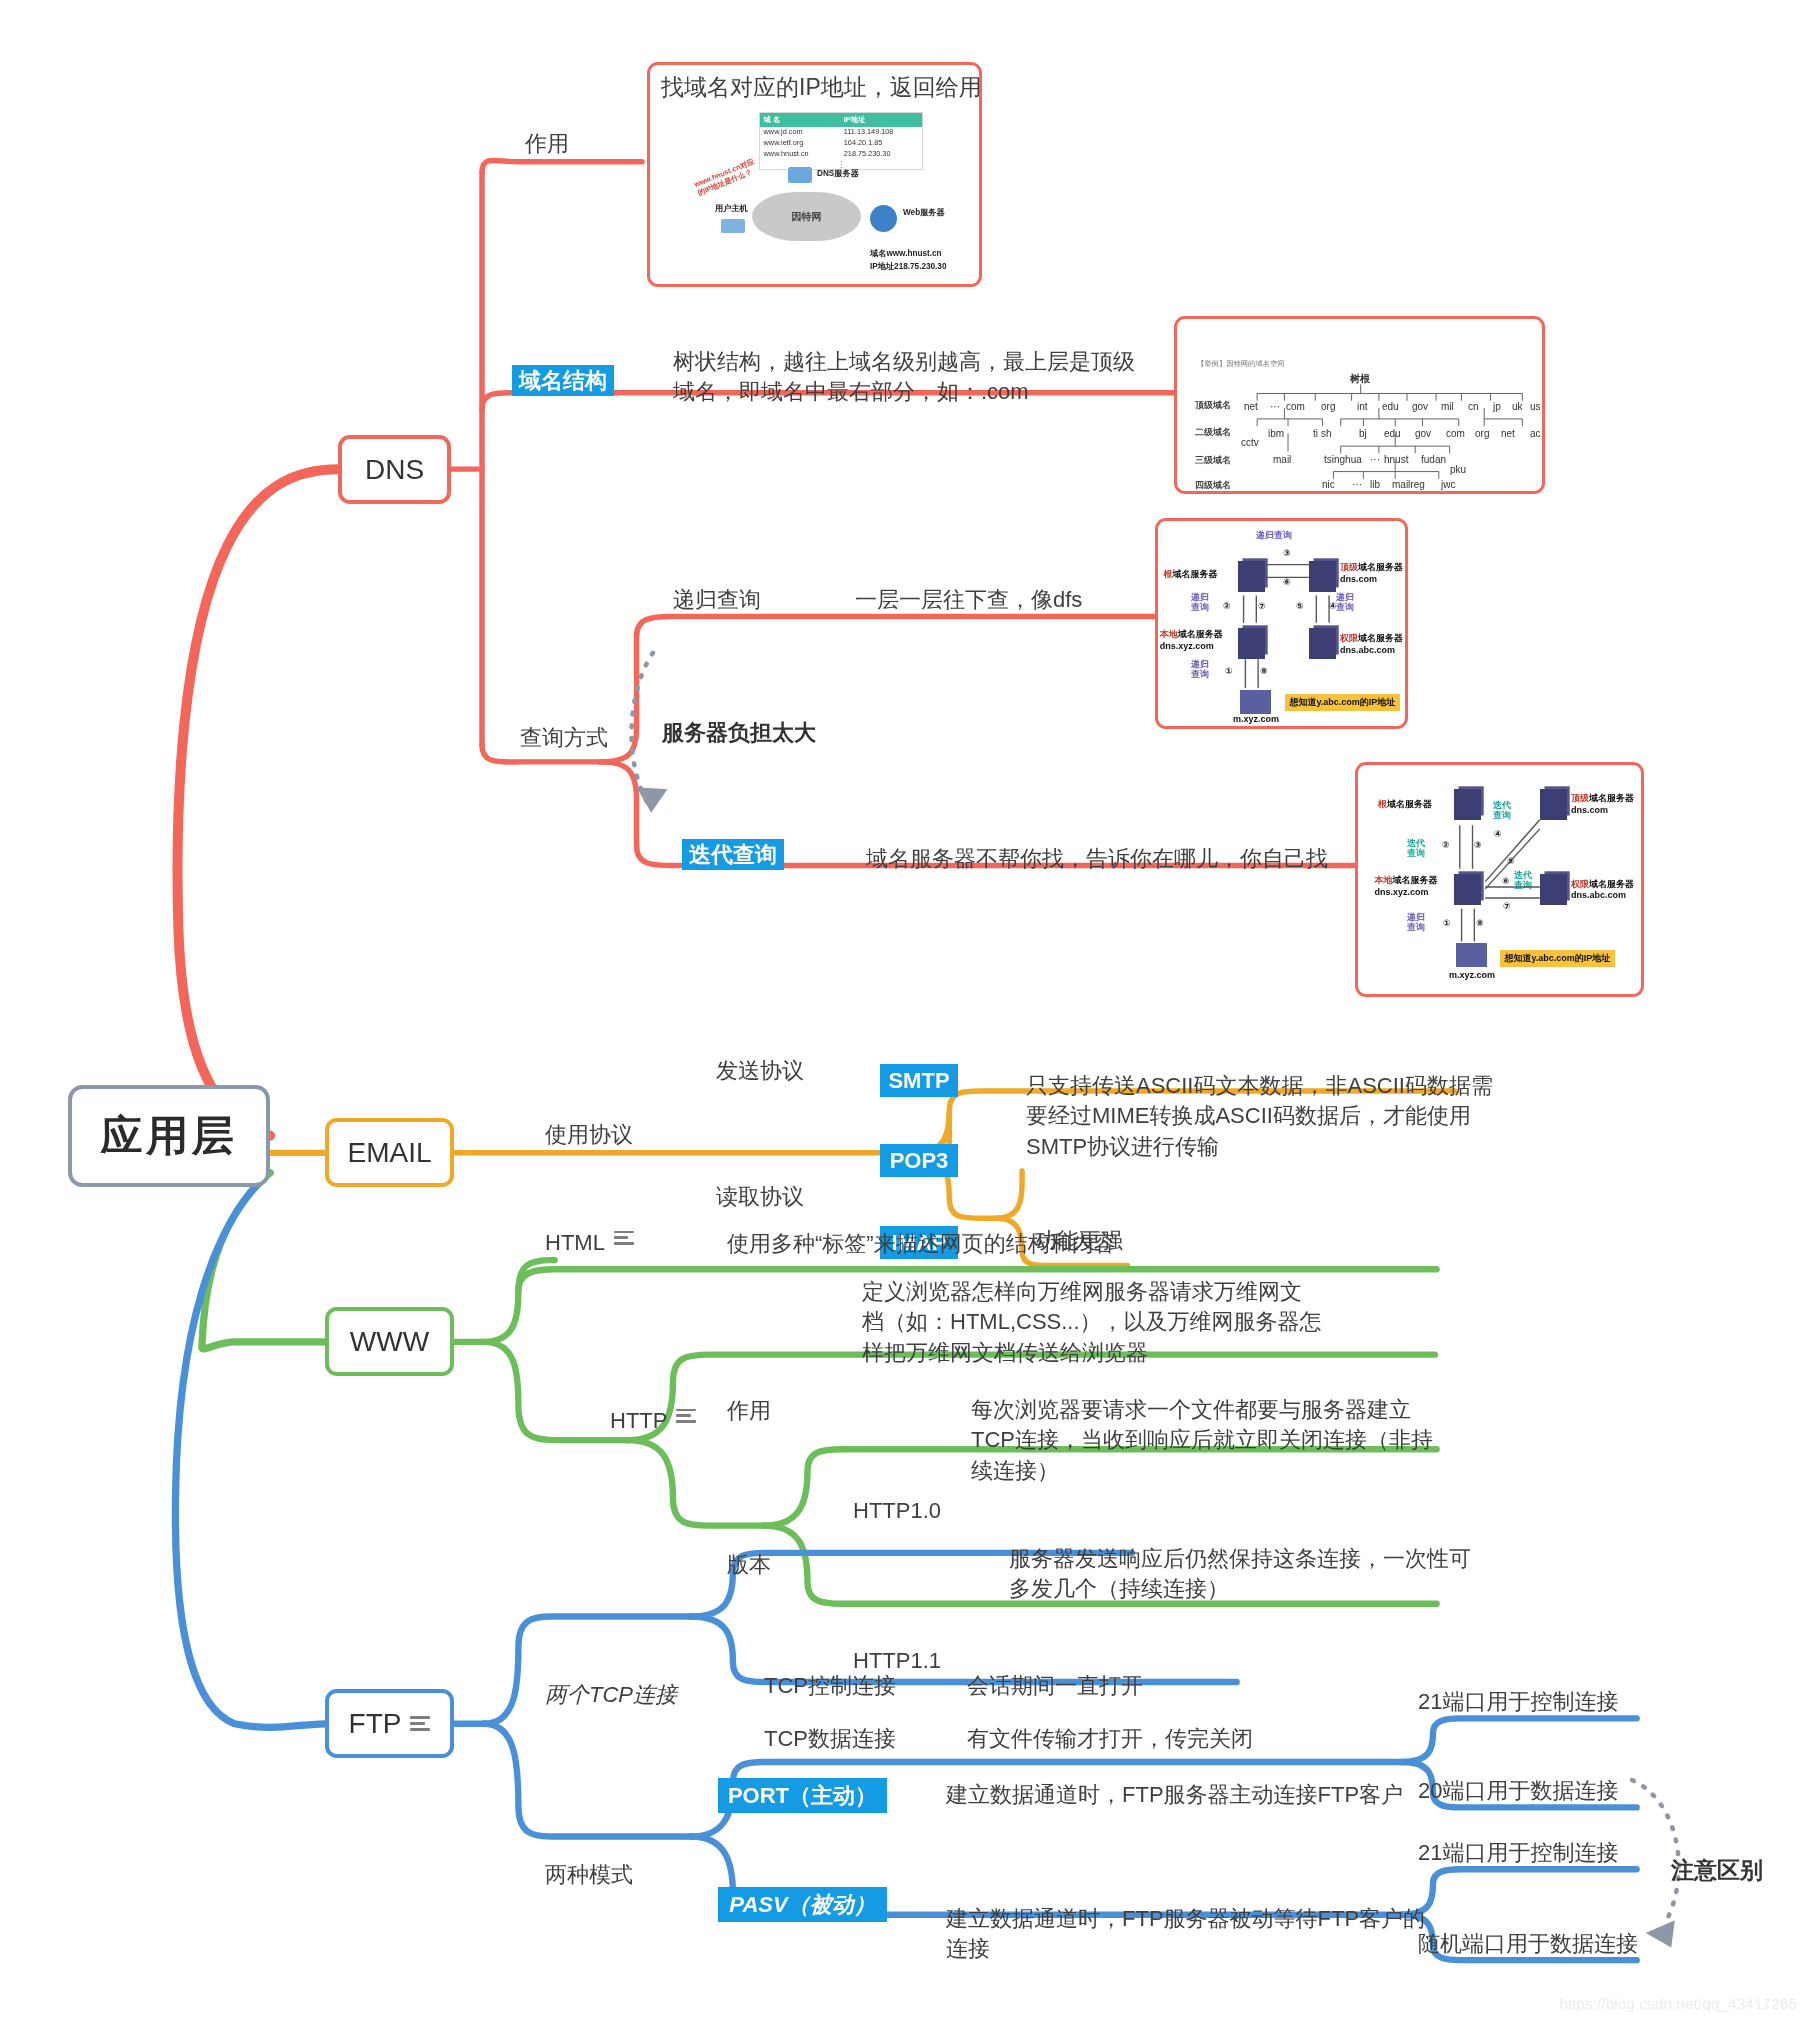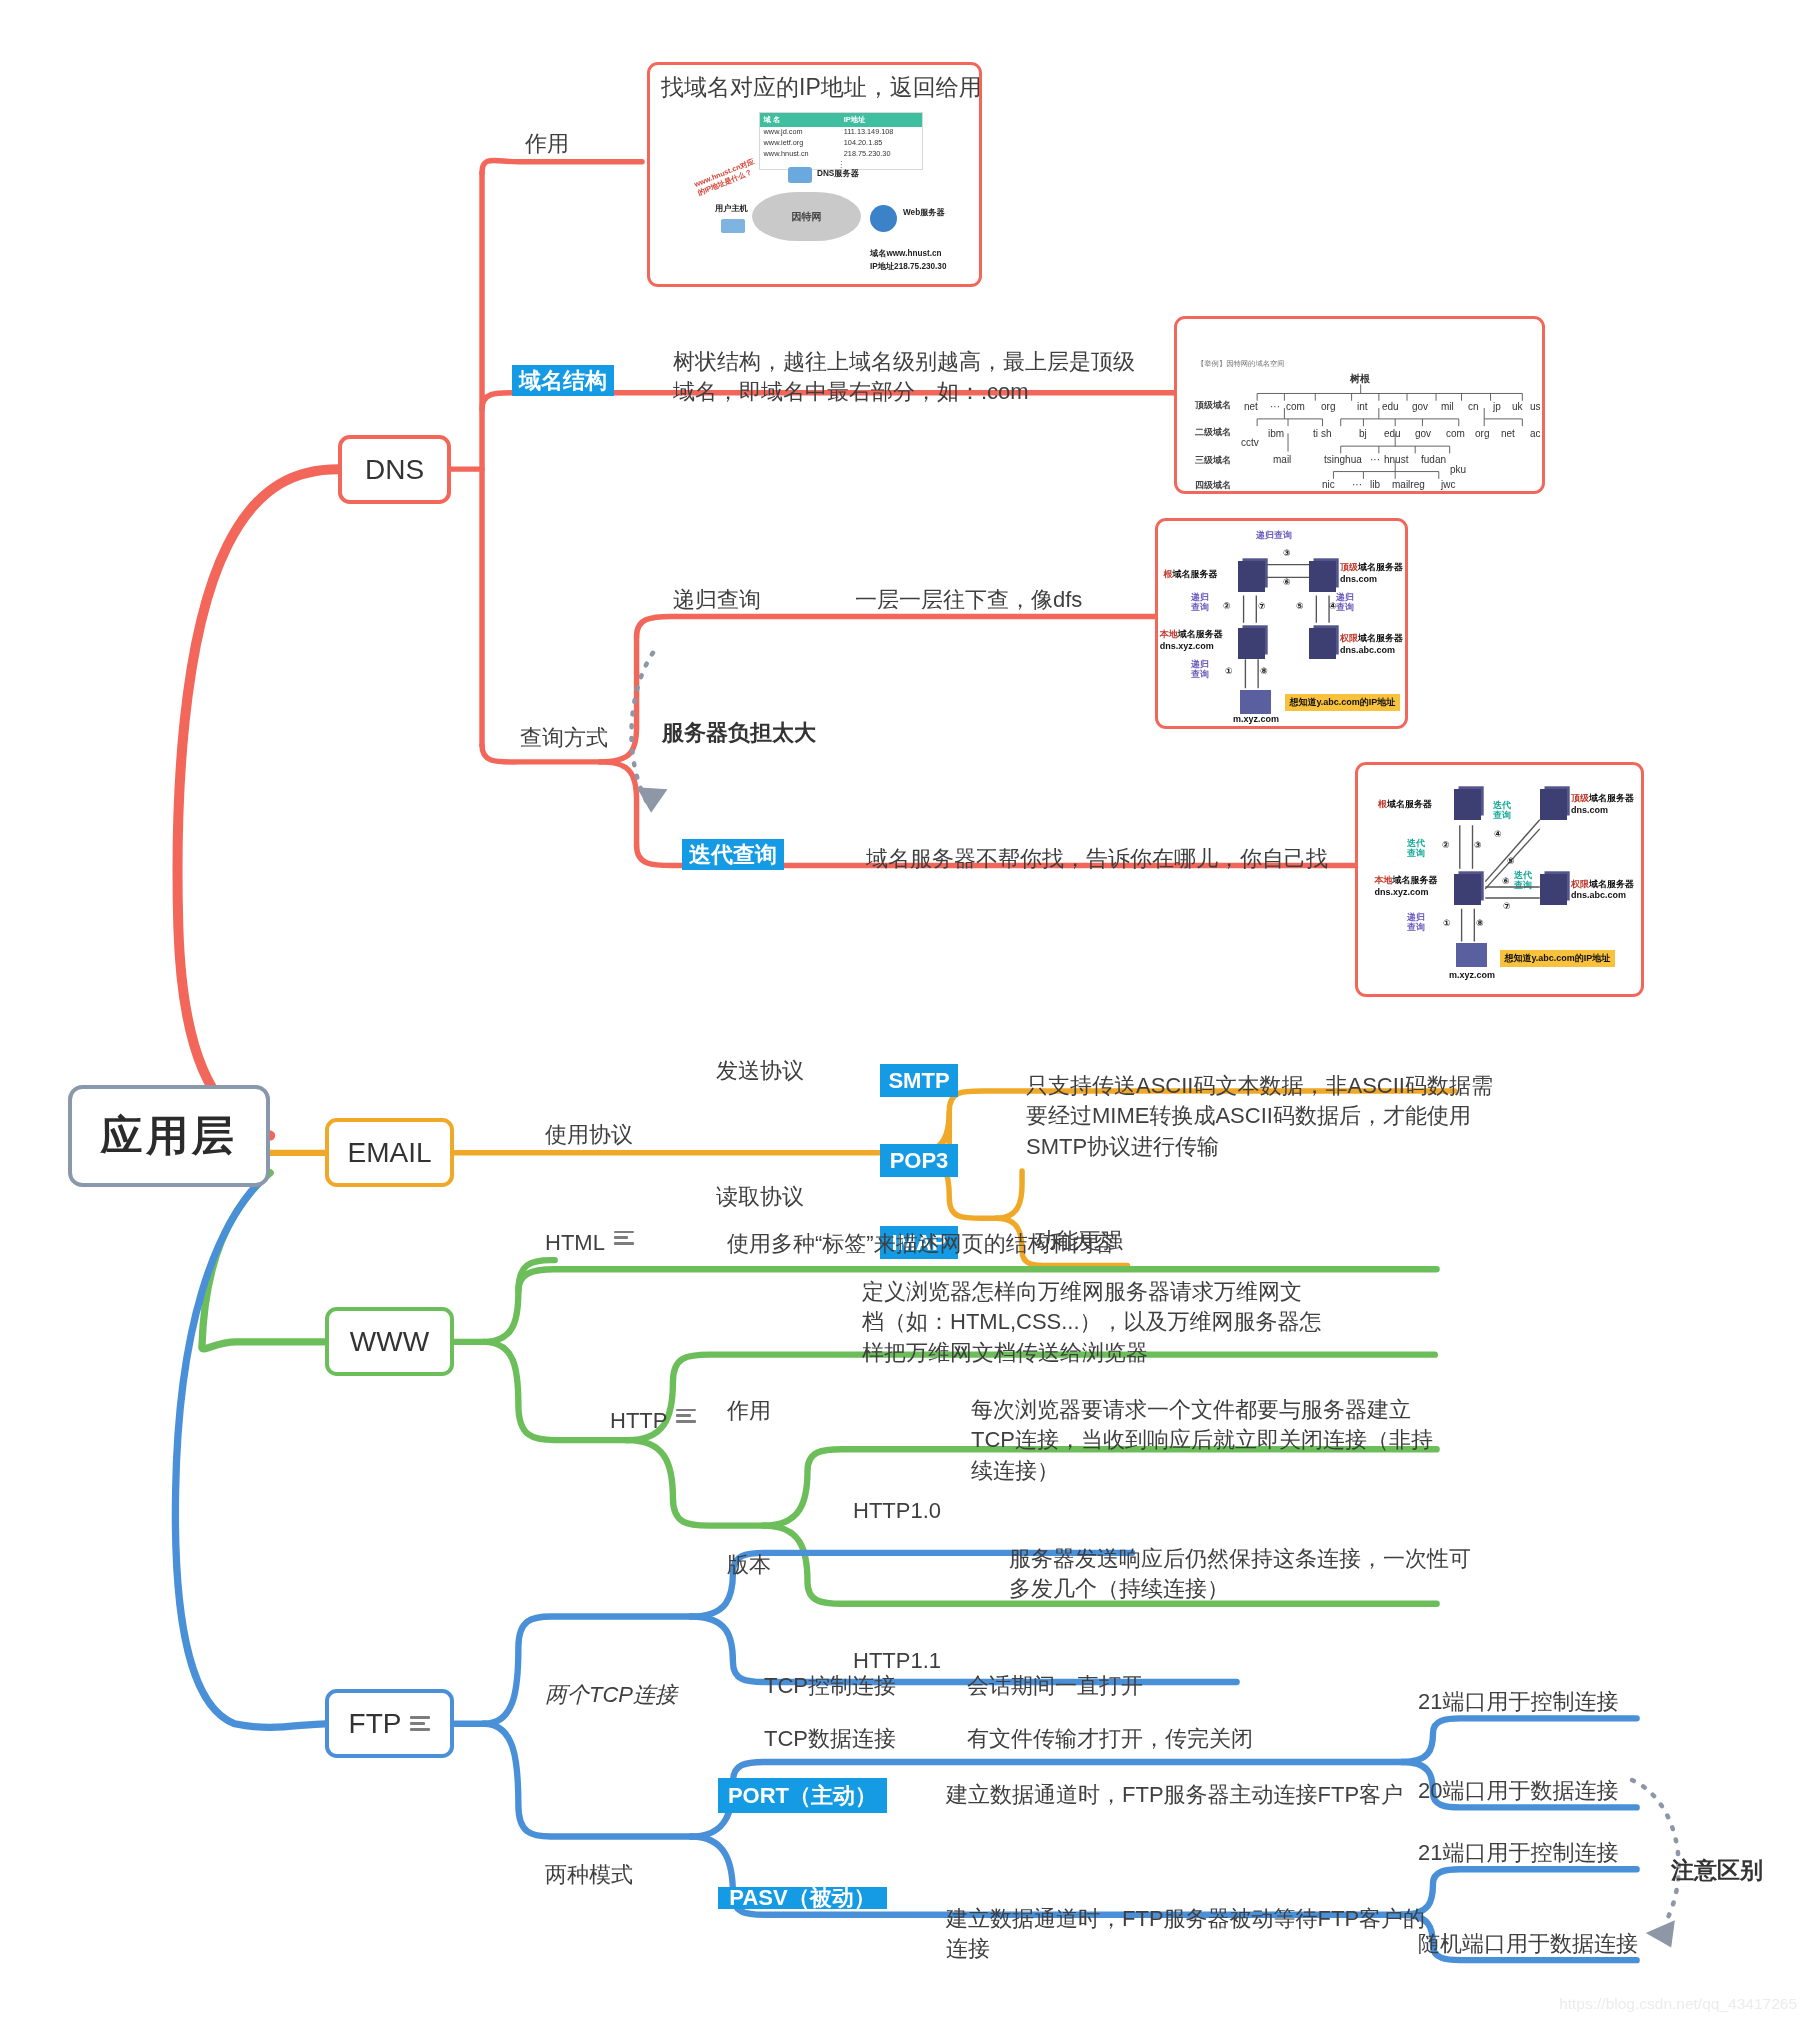--- a/index.html
+++ b/index.html
@@ -423,21 +423,21 @@
   <div class="lbl" style="left:764px;top:1724px;">TCP数据连接</div>
   <div class="lbl" style="left:967px;top:1724px;">有文件传输才打开，传完关闭</div>
 
   <div class="lbl" style="left:545px;top:1860px;">两种模式</div>
 
   <div class="chip" style="left:718px;top:1778px;width:169px;height:35px;">PORT（主动）</div>
   <div class="lbl" style="left:946px;top:1780px;">建立数据通道时，FTP服务器主动连接FTP客户</div>
   <div class="lbl" style="left:1418px;top:1687px;">21端口用于控制连接</div>
   <div class="lbl" style="left:1418px;top:1776px;">20端口用于数据连接</div>
 
-  <div class="chip" style="left:718px;top:1887px;width:169px;height:22px;">PASV（被动）</div>
+  <div class="chip" style="left:718px;top:1887px;width:169px;height:35px;font-style:italic;">PASV（被动）</div>
   <div class="lbl" style="left:946px;top:1904px;">建立数据通道时，FTP服务器被动等待FTP客户的
 连接</div>
   <div class="lbl" style="left:1418px;top:1838px;">21端口用于控制连接</div>
   <div class="lbl" style="left:1418px;top:1929px;">随机端口用于数据连接</div>
 
   <div class="lbl bold" style="left:1671px;top:1855px;font-size:23px;">注意区别</div>
 
   <div class="watermark">https://blog.csdn.net/qq_43417265</div>
 </div>
 

